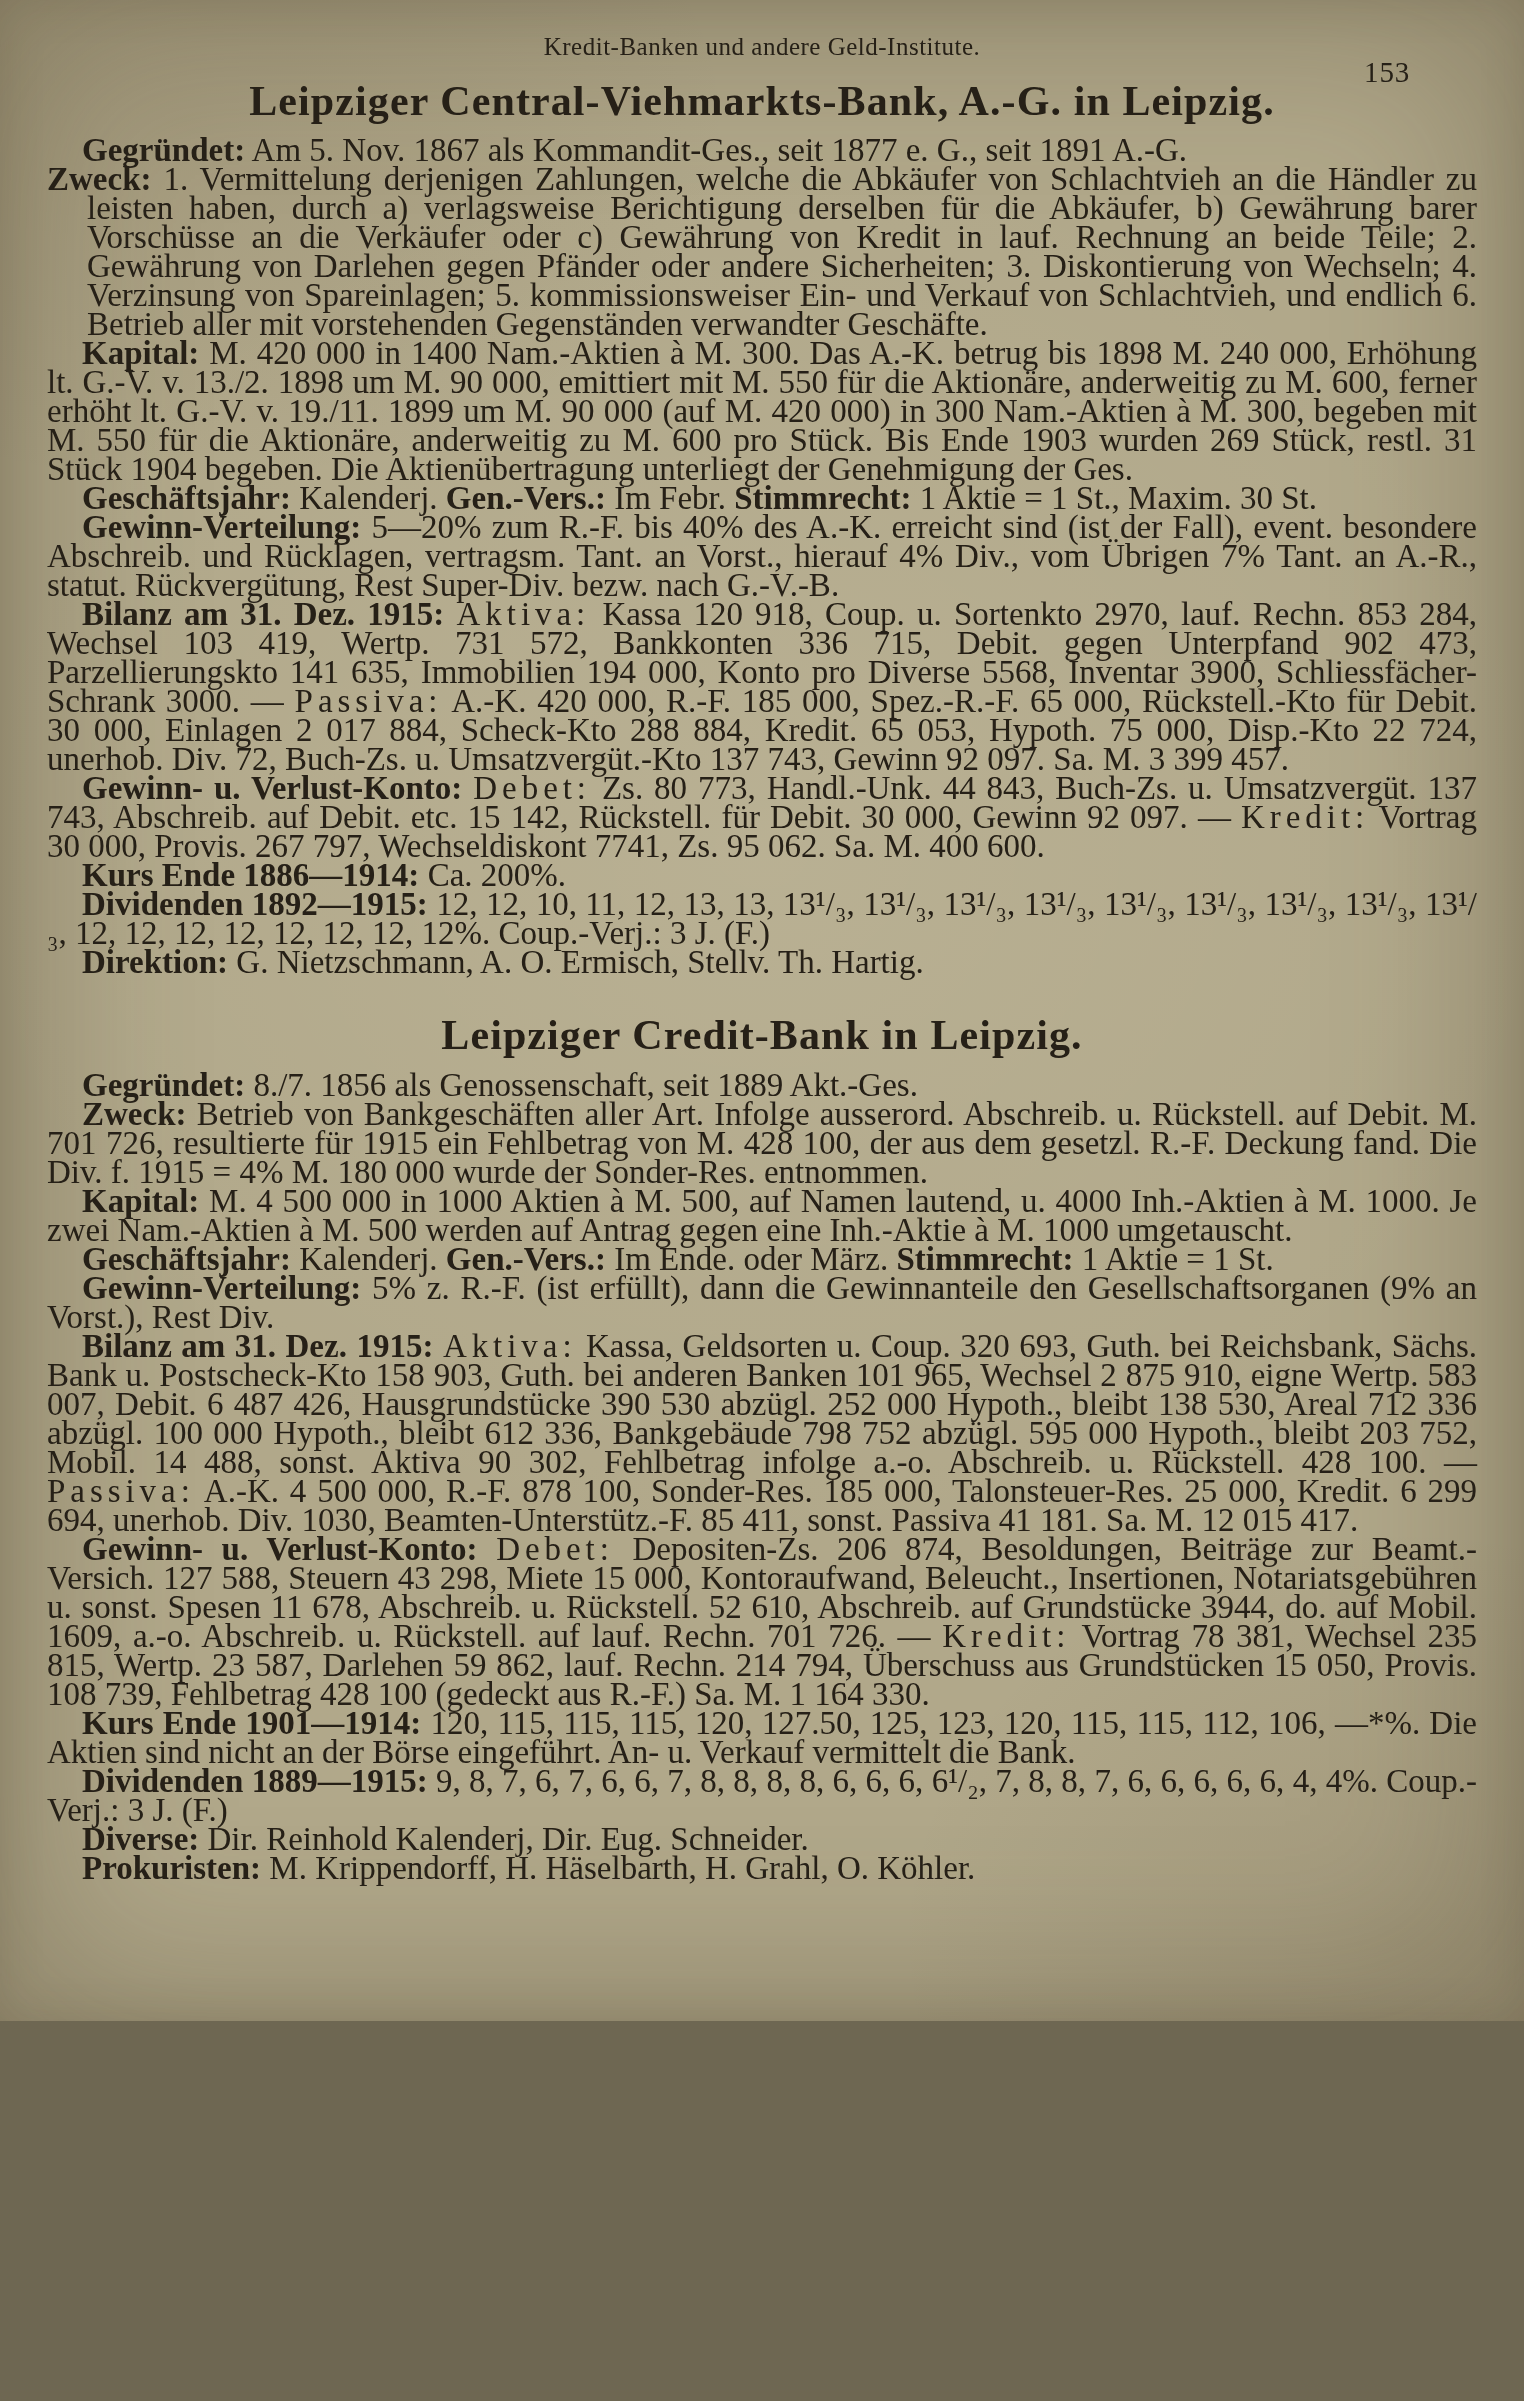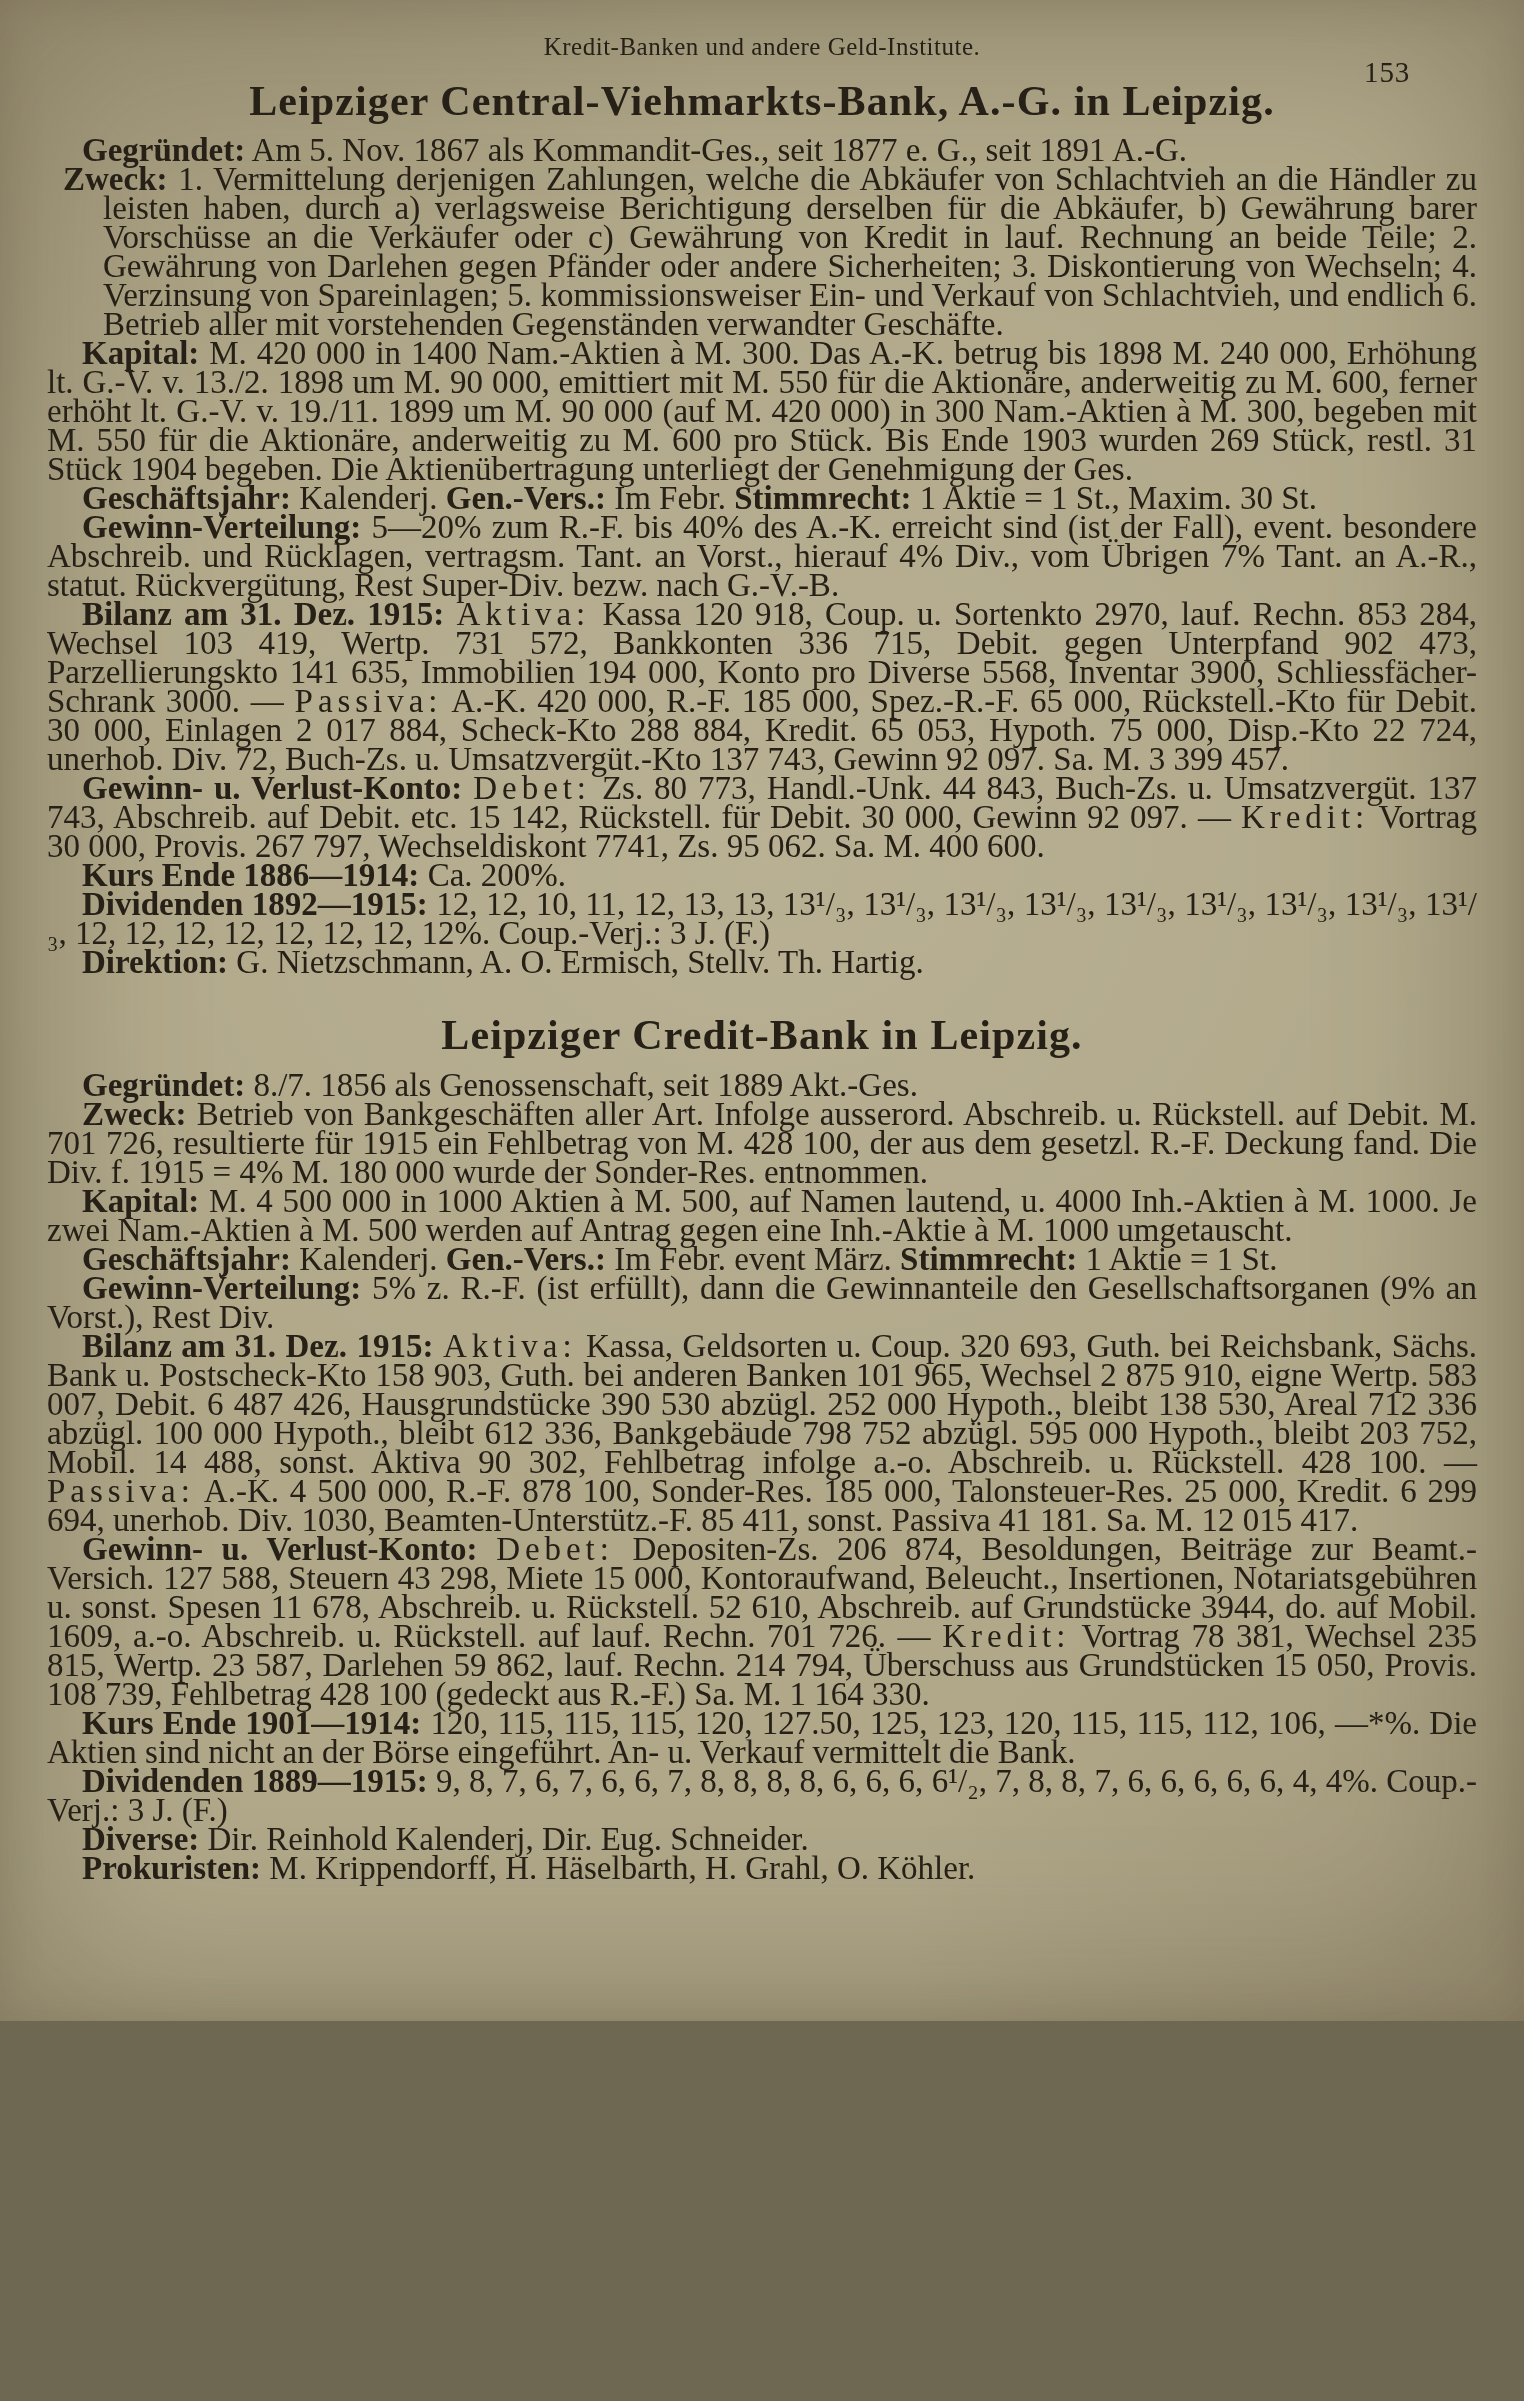--- a/index.html
+++ b/index.html
@@ -61,21 +61,20 @@
   .para {
     margin: 0;
     font-size: 33px;
     line-height: 29px;
     text-align: justify;
     text-indent: 35px;
   }
   .para.hang {
     text-indent: -40px;
     padding-left: 40px;
-    margin-left: 16px;
   }
   .para b {
     font-weight: 700;
   }
   .para .sp {
     letter-spacing: 0.15em;
   }
 </style>
 </head>
 <body>
@@ -102,21 +101,21 @@
           <p class="para"><b>Direktion:</b><span> G. Nietzschmann, A. O. Ermisch, Stellv. Th. Hartig.</span></p>
         </div>
   </section>
 
   <section class="entry">
     <h1 class="entry-title">Leipziger Credit-Bank in Leipzig.</h1>
     <div class="entry-paragraphs">
           <p class="para"><b>Gegründet:</b><span> 8./7. 1856 als Genossenschaft, seit 1889 Akt.-Ges.</span></p>
           <p class="para"><b>Zweck:</b><span> Betrieb von Bankgeschäften aller Art. Infolge ausserord. Abschreib. u. Rückstell. auf Debit. M. 701 726, resultierte für 1915 ein Fehlbetrag von M. 428 100, der aus dem gesetzl. R.-F. Deckung fand. Die Div. f. 1915 = 4% M. 180 000 wurde der Sonder-Res. entnommen.</span></p>
           <p class="para"><b>Kapital:</b><span> M. 4 500 000 in 1000 Aktien à M. 500, auf Namen lautend, u. 4000 Inh.-Aktien à M. 1000. Je zwei Nam.-Aktien à M. 500 werden auf Antrag gegen eine Inh.-Aktie à M. 1000 umgetauscht.</span></p>
-          <p class="para"><b>Geschäftsjahr:</b><span> Kalenderj. </span><b>Gen.-Vers.:</b><span> Im Febr. event März. </span><b>Stimmrecht:</b><span> 1 Aktie = 1 St.</span></p>
+          <p class="para"><b>Geschäftsjahr:</b><span> Kalenderj. </span><b>Gen.-Vers.:</b><span> Im Ende. oder März. </span><b>Stimmrecht:</b><span> 1 Aktie = 1 St.</span></p>
           <p class="para"><b>Gewinn-Verteilung:</b><span> 5% z. R.-F. (ist erfüllt), dann die Gewinnanteile den Gesellschaftsorganen (9% an Vorst.), Rest Div.</span></p>
           <p class="para"><b>Bilanz am 31. Dez. 1915:</b><span> </span><span class="sp">Aktiva:</span><span> Kassa, Geldsorten u. Coup. 320 693, Guth. bei Reichsbank, Sächs. Bank u. Postscheck-Kto 158 903, Guth. bei anderen Banken 101 965, Wechsel 2 875 910, eigne Wertp. 583 007, Debit. 6 487 426, Hausgrundstücke 390 530 abzügl. 252 000 Hypoth., bleibt 138 530, Areal 712 336 abzügl. 100 000 Hypoth., bleibt 612 336, Bankgebäude 798 752 abzügl. 595 000 Hypoth., bleibt 203 752, Mobil. 14 488, sonst. Aktiva 90 302, Fehlbetrag infolge a.-o. Abschreib. u. Rückstell. 428 100. — </span><span class="sp">Passiva:</span><span> A.-K. 4 500 000, R.-F. 878 100, Sonder-Res. 185 000, Talonsteuer-Res. 25 000, Kredit. 6 299 694, unerhob. Div. 1030, Beamten-Unterstütz.-F. 85 411, sonst. Passiva 41 181. Sa. M. 12 015 417.</span></p>
           <p class="para"><b>Gewinn- u. Verlust-Konto:</b><span> </span><span class="sp">Debet:</span><span> Depositen-Zs. 206 874, Besoldungen, Beiträge zur Beamt.-Versich. 127 588, Steuern 43 298, Miete 15 000, Kontoraufwand, Beleucht., Insertionen, Notariatsgebühren u. sonst. Spesen 11 678, Abschreib. u. Rückstell. 52 610, Abschreib. auf Grundstücke 3944, do. auf Mobil. 1609, a.-o. Abschreib. u. Rückstell. auf lauf. Rechn. 701 726. — </span><span class="sp">Kredit:</span><span> Vortrag 78 381, Wechsel 235 815, Wertp. 23 587, Darlehen 59 862, lauf. Rechn. 214 794, Überschuss aus Grundstücken 15 050, Provis. 108 739, Fehlbetrag 428 100 (gedeckt aus R.-F.) Sa. M. 1 164 330.</span></p>
           <p class="para"><b>Kurs Ende 1901—1914:</b><span> 120, 115, 115, 115, 120, 127.50, 125, 123, 120, 115, 115, 112, 106, —*%. Die Aktien sind nicht an der Börse eingeführt. An- u. Verkauf vermittelt die Bank.</span></p>
           <p class="para"><b>Dividenden 1889—1915:</b><span> 9, 8, 7, 6, 7, 6, 6, 7, 8, 8, 8, 8, 6, 6, 6, 6¹/₂, 7, 8, 8, 7, 6, 6, 6, 6, 6, 4, 4%. Coup.-Verj.: 3 J. (F.)</span></p>
           <p class="para"><b>Diverse:</b><span> Dir. Reinhold Kalenderj, Dir. Eug. Schneider.</span></p>
           <p class="para"><b>Prokuristen:</b><span> M. Krippendorff, H. Häselbarth, H. Grahl, O. Köhler.</span></p>
         </div>
   </section>
 </main>

